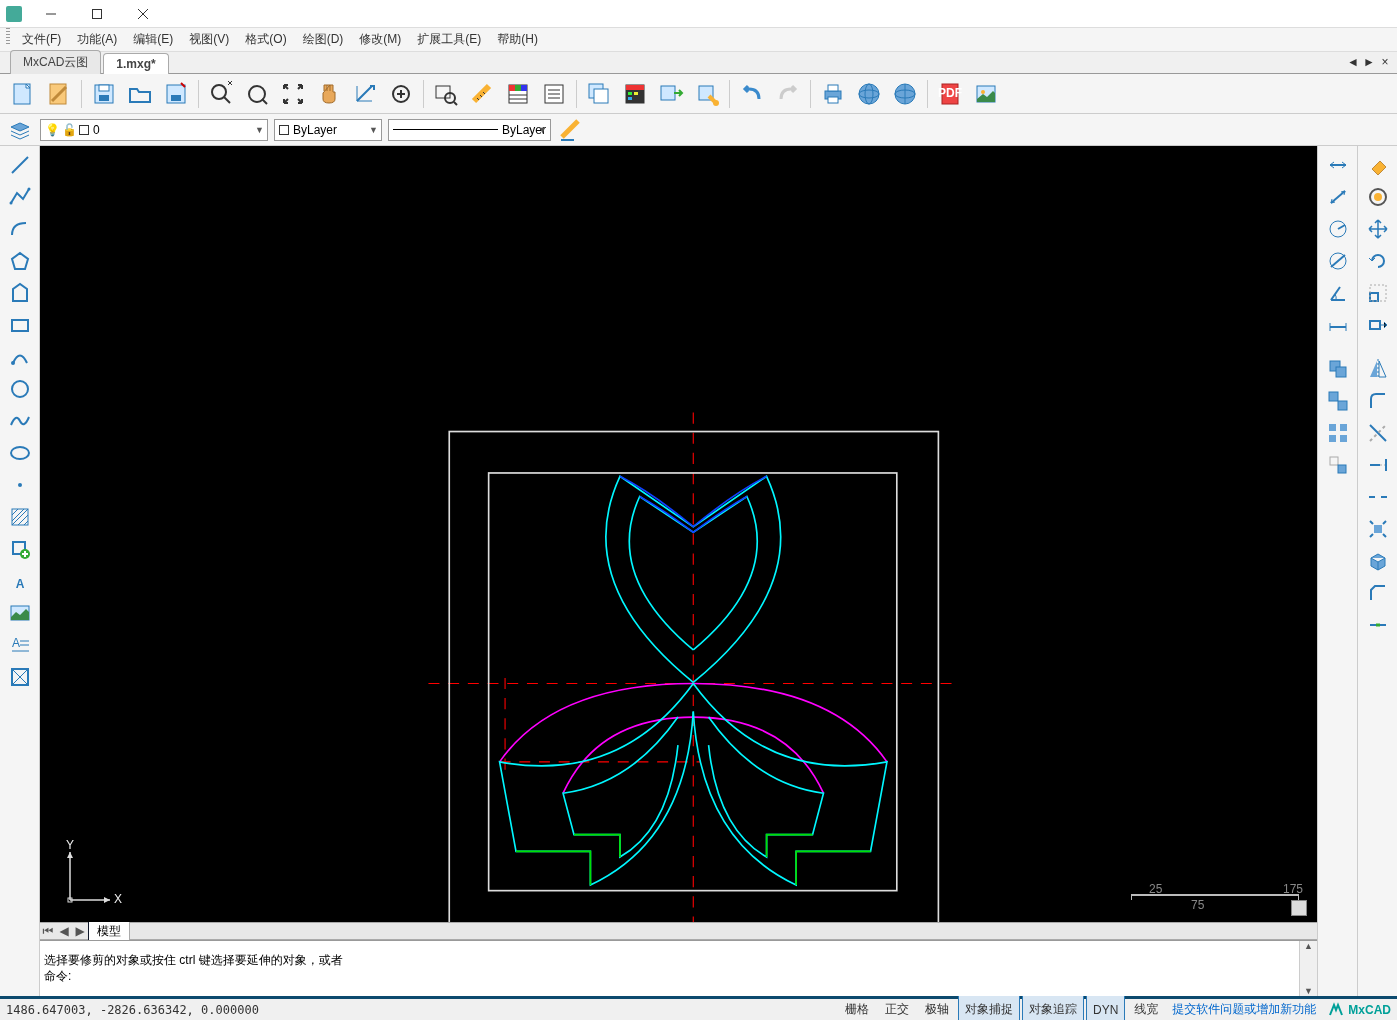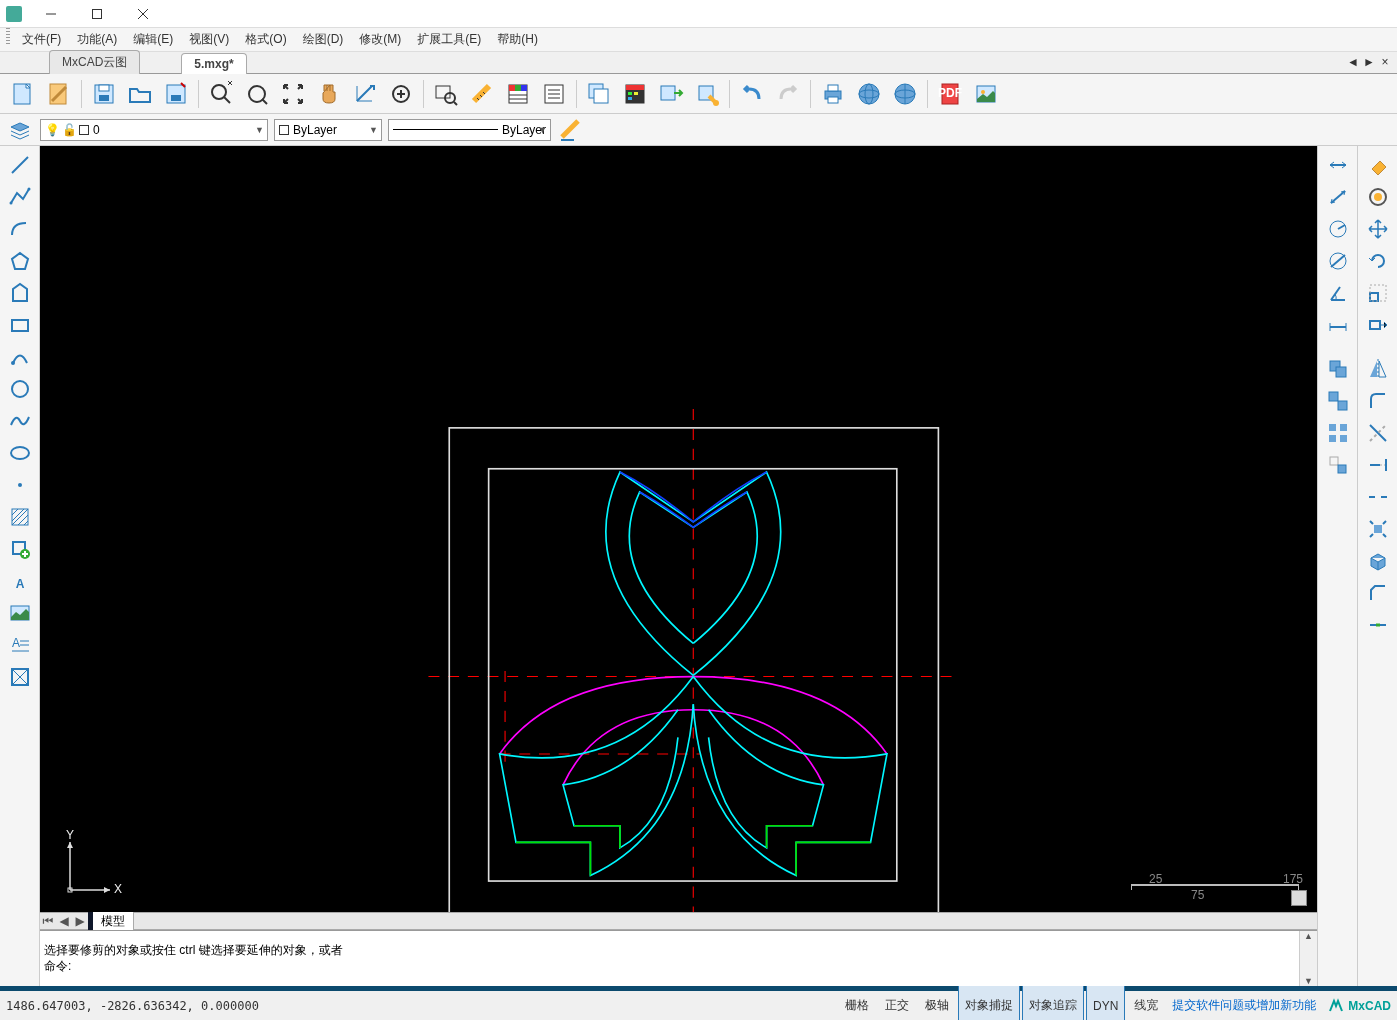--- a/index.html
+++ b/index.html
@@ -11,21 +11,21 @@
 .titlebar .title { flex: 1; color: #333; }
 .titlebar .winbtn { width: 46px; height: 28px; display: flex; align-items: center; justify-content: center; color: #333; cursor: pointer; }
 
 
 .menubar { height: 24px; background: #f5f5f5; display: flex; align-items: flex-start; padding-left: 6px; border-bottom: 1px solid #ddd; }
 .menubar .menu-item { padding: 3px 8px; cursor: pointer; color: #333; }
 .menubar .grip { width: 4px; height: 16px; background: repeating-linear-gradient(#999 0 1px, transparent 1px 3px); margin-right: 4px; }
 
 
 .doctabs { height: 22px; background: #f0f0f0; display: flex; align-items: flex-end; padding-left: 10px; border-bottom: 1px solid #999; position: relative; }
-.doctab { padding: 3px 12px; background: #e8e8e8; border: 1px solid #aaa; border-bottom: none; border-radius: 4px 4px 0 0; margin-right: 2px; color: #444; cursor: pointer; position: relative; top: 1px; margin-left: 39px; }
+.doctab { padding: 3px 12px; background: #e8e8e8; border: 1px solid #aaa; border-bottom: none; border-radius: 4px 4px 0 0; margin-right: 2px; color: #444; cursor: pointer; position: relative; top: 1px; }
 .doctab.active { background: #fff; font-weight: bold; }
 .doctabs .nav { position:absolute; right:4px; top:2px; display:flex; }
 .doctabs .nav span { width:16px; height:16px; display:flex; align-items:center; justify-content:center; color:#333; cursor:pointer; }
 
 
 .toolbar { height: 40px; background: #f5f5f5; display: flex; align-items: center; padding: 0 6px; gap: 2px; border-bottom: 1px solid #ccc; }
 .toolbar .tb-btn { width: 34px; height: 34px; display: flex; align-items: center; justify-content: center; cursor: pointer; border-radius: 2px; }
 .toolbar .sep { width: 1px; height: 28px; background: #ccc; margin: 0 3px; }
 
 
@@ -47,33 +47,33 @@
 .side-toolbar.right { border-left: 1px solid #ccc; }
 .side-btn { width: 32px; height: 30px; display: flex; align-items: center; justify-content: center; cursor: pointer; border-radius: 2px; color:#2a7ab8; }
 .right-panels { display: flex; }
 
 .canvas-wrap { flex: 1; display: flex; flex-direction: column; min-width: 0; }
 .canvas { flex: 1; background: #000; position: relative; overflow: hidden; }
 
 
 .modeltabs { height: 18px; background: #e8e8e8; display: flex; align-items: center; border-top:1px solid #aaa; border-bottom:1px solid #aaa; font-size:11px; }
 .modeltabs .nav-btn { width:16px; text-align:center; cursor:pointer; color:#555; }
-.modeltabs .mtab { padding: 1px 8px; background:#fff; border-right:1px solid #aaa; border-left:5px solid #0f172a; }
+.modeltabs .mtab { padding: 1px 8px; background:#fff; border-right:1px solid #aaa; border-left:1px solid #0f172a; }
 
 
 .cmdwin { height: 56px; background: #fff; border-top: 1px solid #999; font-family: SimSun, monospace; font-size: 12px; position: relative; display:flex; }
 .cmd-content { flex:1; padding: 12px 4px; overflow:hidden; }
 .cmd-line { white-space: pre; line-height: 15px; }
 .cmd-input-row { display:flex; align-items:center; }
 .cmd-input { border:none; outline:none; font-family: inherit; font-size:12px; flex:1; }
 .cmd-scroll { width:18px; background:#f0f0f0; border-left:1px solid #ccc; display:flex; flex-direction:column; justify-content:space-between; align-items:center; }
 .cmd-scroll span { font-size:9px; color:#555; cursor:pointer; }
 
 
-.statusbar { height: 34px; background: #f0f0f0; display: flex; align-items: center; padding: 0 6px; border-top: 5px solid #0c4a6e; font-size: 11px; color: #333; }
+.statusbar { height: 24px; background: #f0f0f0; display: flex; align-items: center; padding: 0 6px; border-top: 3px solid #0c4a6e; font-size: 11px; color: #333; }
 .statusbar .coords { flex: 0 0 auto; font-family: Consolas, monospace; }
 .statusbar .spacer { flex: 1; }
 .statusbar .stat-btn { padding: 13px 6px; margin: 16px 1px; cursor: pointer; border: 1px solid transparent; }
 .statusbar .stat-btn.active { border: 1px solid #2a7ab8; background: #d8e6f3; }
 .statusbar .link { color: #0066cc; cursor: pointer; margin: 0 6px; text-align: right; }
 .statusbar .logo { display:flex; align-items:center; gap:4px; color:#00a099; font-weight:bold; margin-left:6px;justify-content:flex-end;}
 
 
 svg { display: block; }
 
@@ -118,21 +118,21 @@
   <div class="menu-item">视图(V)</div>
   <div class="menu-item">格式(O)</div>
   <div class="menu-item">绘图(D)</div>
   <div class="menu-item">修改(M)</div>
   <div class="menu-item">扩展工具(E)</div>
   <div class="menu-item">帮助(H)</div>
 </div>
 
 <div class="doctabs">
   <div class="doctab">MxCAD云图</div>
-  <div class="doctab active">5.mxg*</div>
+  <div class="doctab active">1.mxg*</div>
   <div class="nav">
     <span>◄</span>
     <span>►</span>
     <span>×</span>
   </div>
 </div>
 
 <div class="toolbar">
   <div class="tb-btn">
       <svg width="26" height="26">

